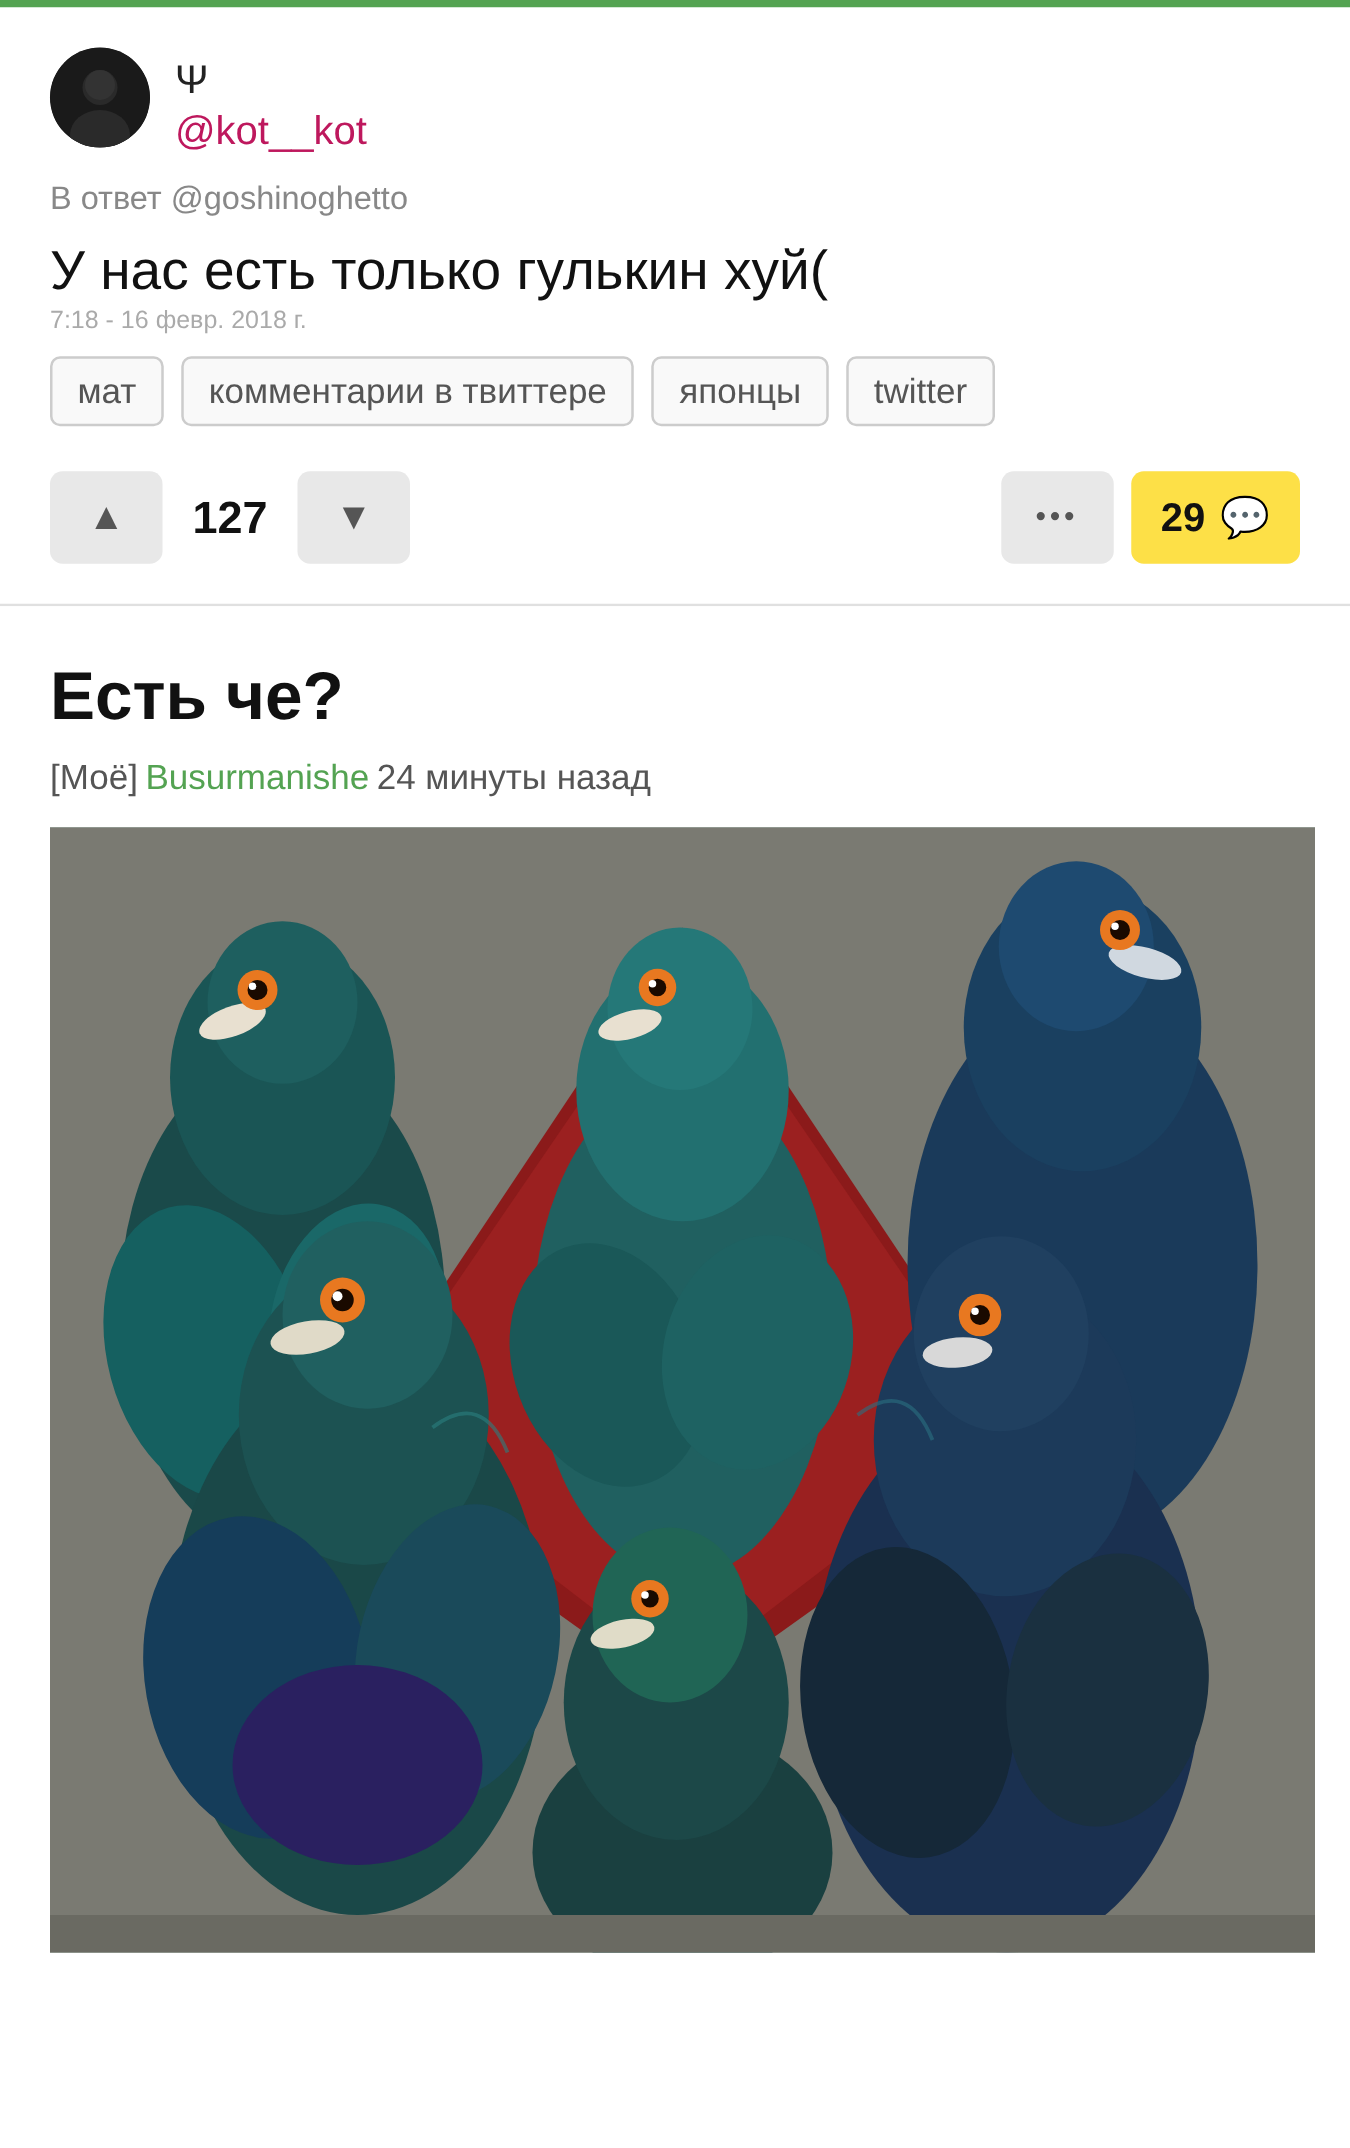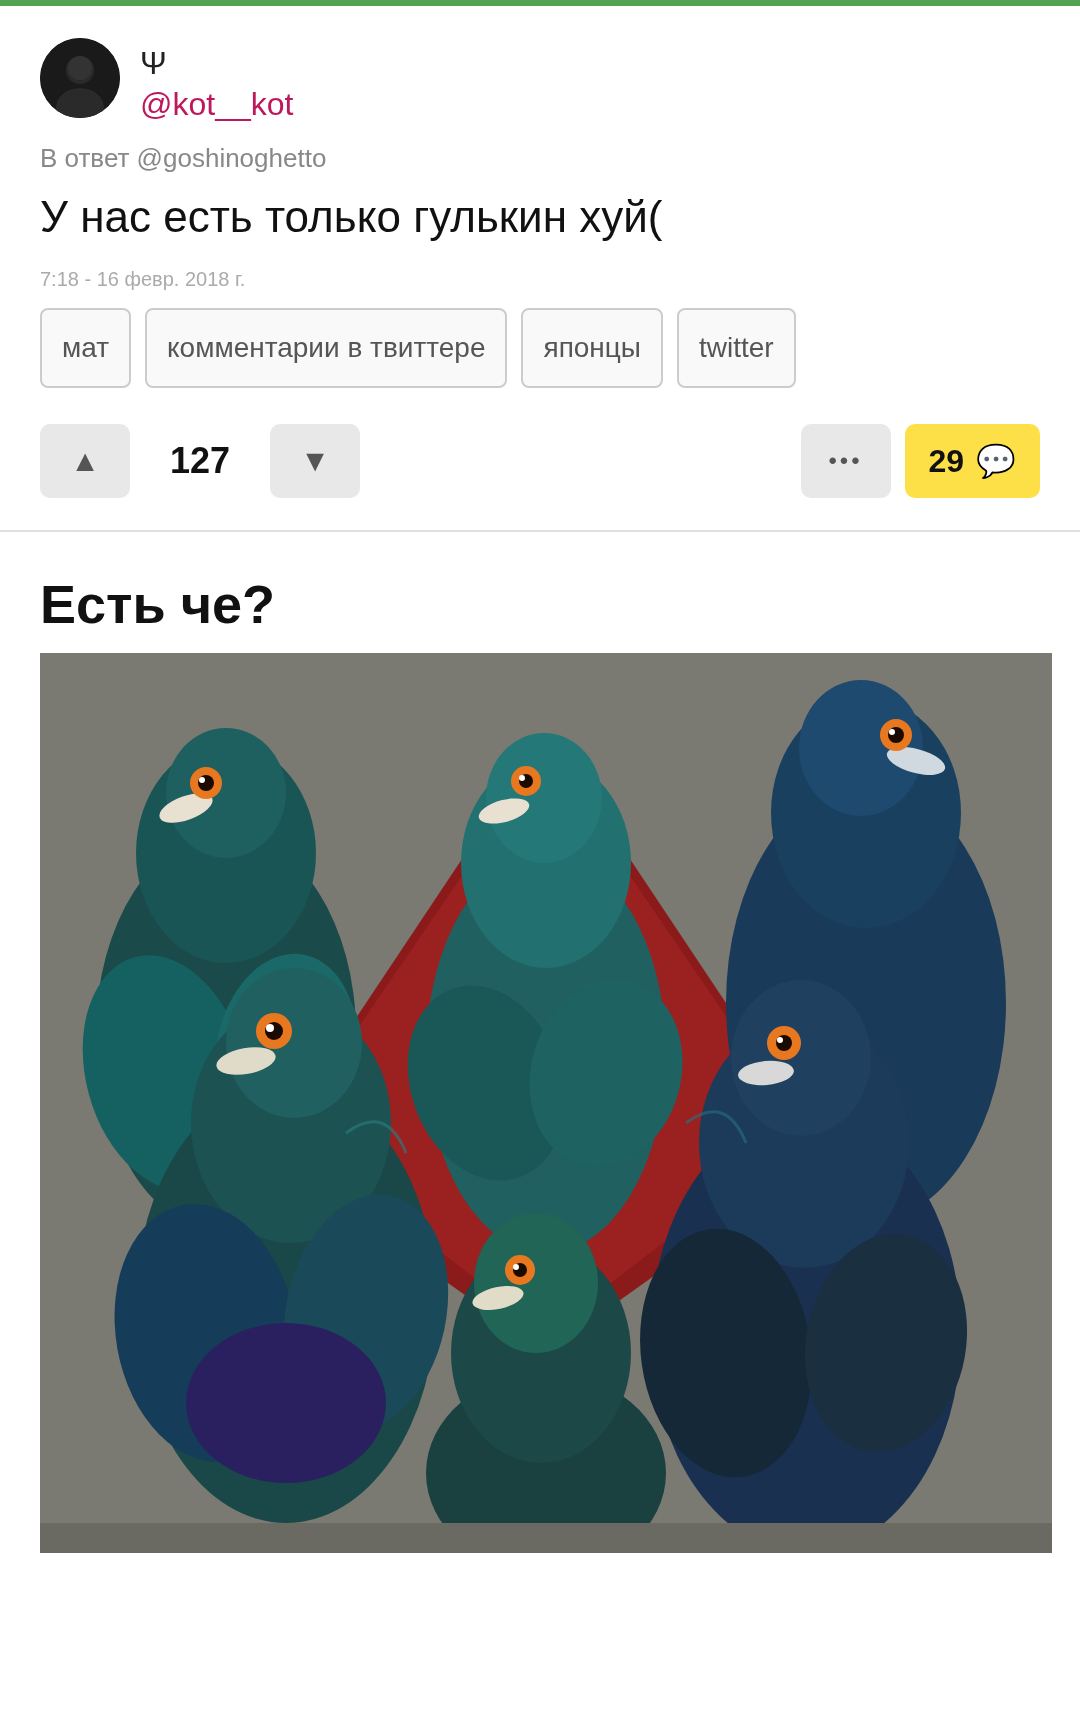--- a/index.html
+++ b/index.html
@@ -71,41 +71,41 @@
     .reply-to {
       font-size: 26px;
       color: #888;
       margin-bottom: 14px;
     }
 
     .post-text {
       font-size: 44px;
       font-weight: 400;
       color: #111;
-      margin-bottom: 23px;
+      margin-bottom: 0;
       line-height: 1.3;
     }
 
     .post-time {
       font-size: 20px;
       color: #aaa;
       margin-bottom: 17px;
     }
 
     .tags-row {
       display: flex;
       flex-wrap: wrap;
       gap: 14px;
       margin-bottom: 36px;
     }
 
     .tag {
       border: 2px solid #ccc;
       border-radius: 8px;
-      padding: 22px 20px;
+      padding: 10px 20px;
       font-size: 28px;
       color: #555;
       background: #f9f9f9;
       cursor: pointer;
       white-space: nowrap;
     }
 
     .actions-row {
       display: flex;
       align-items: center;
@@ -130,21 +130,21 @@
       justify-content: center;
       cursor: pointer;
       font-size: 30px;
       color: #555;
     }
 
     .vote-count {
       font-size: 36px;
       font-weight: 700;
       color: #111;
-      padding: 0 40px;
+      padding: 0 24px;
     }
 
     .actions-spacer {
       flex: 1;
     }
 
     .more-btn {
       background: #e8e8e8;
       border: none;
       border-radius: 10px;
@@ -293,20 +293,25 @@
       <span>29</span>
       <span class="chat-icon">💬</span>
     </button>
   </div>
 </div>
 
 <div class="divider"></div>
 
 <div class="second-post">
   <h2 class="second-post-title">Есть че?</h2>
+  <div class="second-post-meta">
+    <span class="my-label">[Моё]</span>
+    <span class="author-name">Busurmanishe</span>
+    <span class="time-ago">24 минуты назад</span>
+  </div>
 
   <div class="post-image">
     <svg class="pigeon-canvas" viewBox="0 0 1080 900" xmlns="http://www.w3.org/2000/svg" preserveAspectRatio="xMidYMid slice">
 
       <rect width="1080" height="900" fill="#7a7a72"></rect>
 
       <polygon points="540,80 820,500 540,700 260,500" fill="#8b1a1a"></polygon>
       <polygon points="540,100 800,480 540,680 280,480" fill="#9b2020"></polygon>
 
       <rect x="0" y="400" width="30" height="400" fill="#d4a020"></rect>

